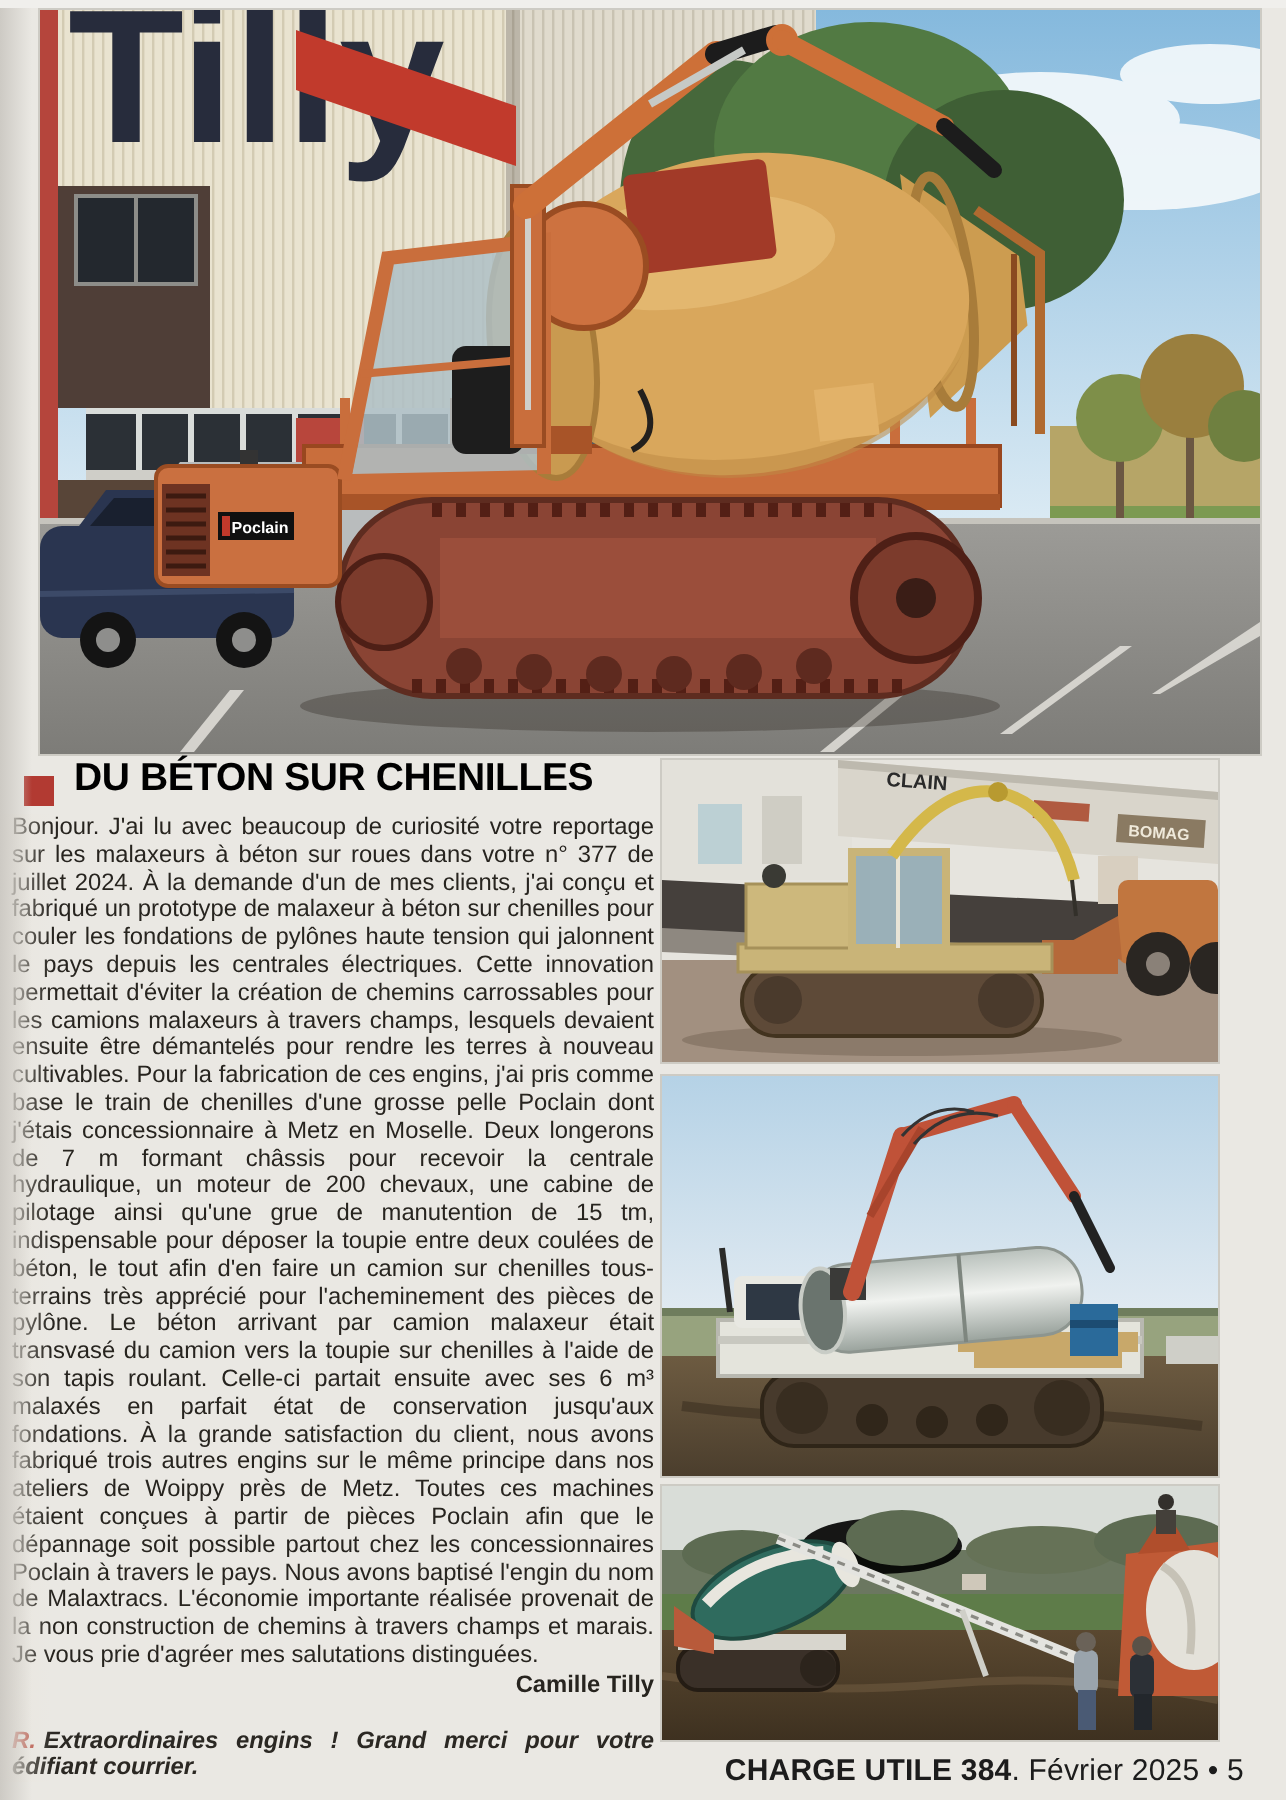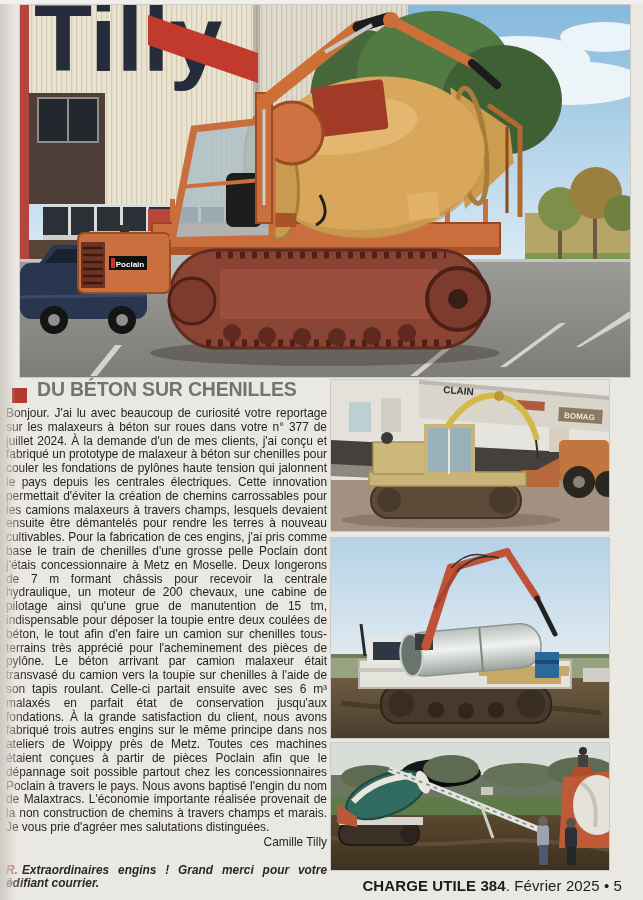--- a/index.html
+++ b/index.html
@@ -14,33 +14,33 @@
   .photo{position:absolute;overflow:hidden;background:#cfcdc6;box-shadow:0 0 0 1px rgba(120,115,105,.25);}
   .photo svg{display:block;}
   #main-photo{left:20px;top:5px;width:610px;height:372px;}
   #photo-dealer{left:331px;top:380px;width:278px;height:151px;}
   #photo-pylon{left:331px;top:538px;width:278px;height:200px;}
   #photo-field{left:331px;top:743px;width:278px;height:127px;}
 
   .headline-bullet{position:absolute;left:12px;top:388px;width:15px;height:15px;background:#b23a32;}
   h1.headline{
     position:absolute;left:37px;top:378px;margin:0;
-    font-size:19.5px;font-weight:bold;letter-spacing:-.2px;color:#737373;
+    font-size:19.5px;font-weight:bold;letter-spacing:-.2px;color:#000000;
   }
   .article-col{
     position:absolute;left:6px;top:407px;width:321px;color:#27241f;
     font-size:11.9px;line-height:13.8px;text-align:justify;
   }
   .article-col::before{
     content:"";position:absolute;left:-6px;top:0;bottom:0;width:26px;z-index:5;
     background:linear-gradient(to right,rgba(234,230,222,.65),rgba(234,230,222,0));
     pointer-events:none;
   }
   .article-col p{margin:0;}
-  .signature{font-weight:normal;text-align:right;margin-top:1px;}
+  .signature{font-weight:bold;text-align:right;margin-top:1px;}
   .reply{margin-top:14px !important;font-weight:bold;font-style:italic;color:#2b2823;}
   .reply .marker{color:#b5493b;margin-right:4px;}
   .page-footer{
     position:absolute;right:21px;top:877px;font-size:15px;color:#1c1c1c;
     letter-spacing:.1px;
   }
   .page-footer .bold{font-weight:bold;}
 </style>
 </head>
 <body>

